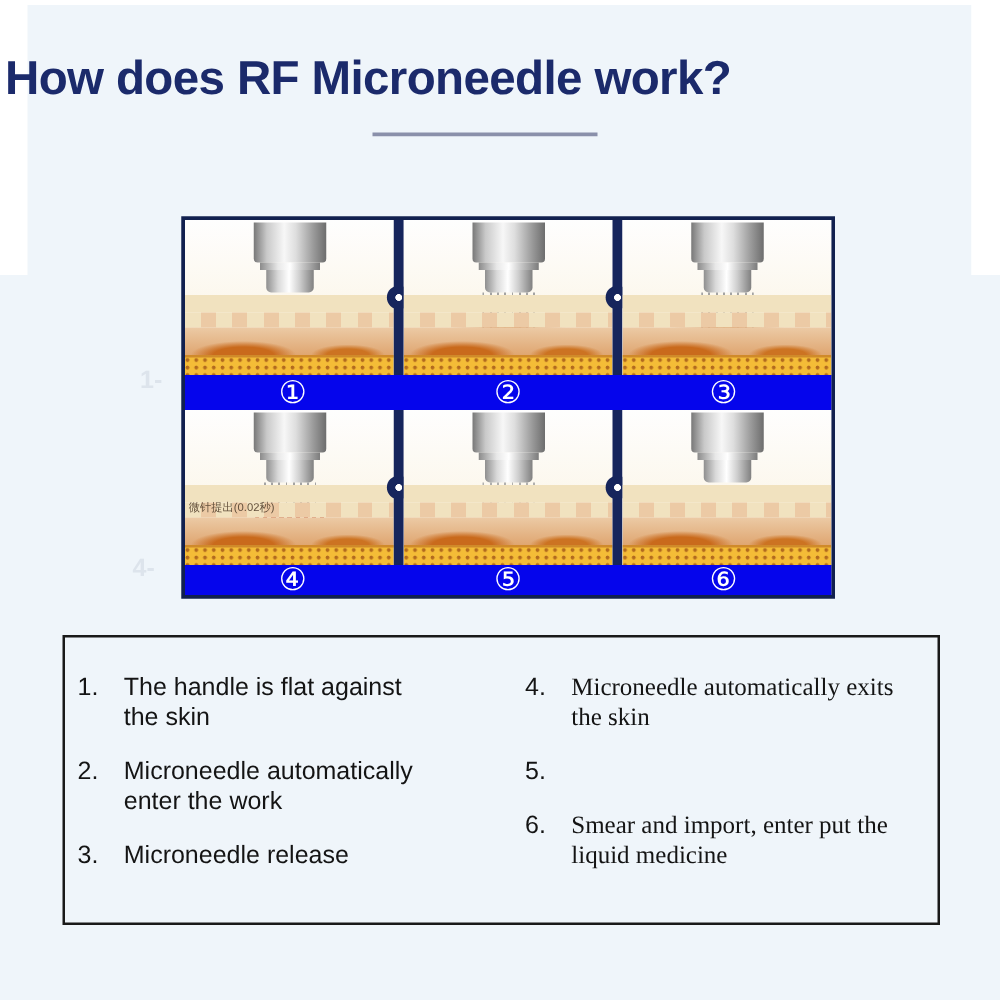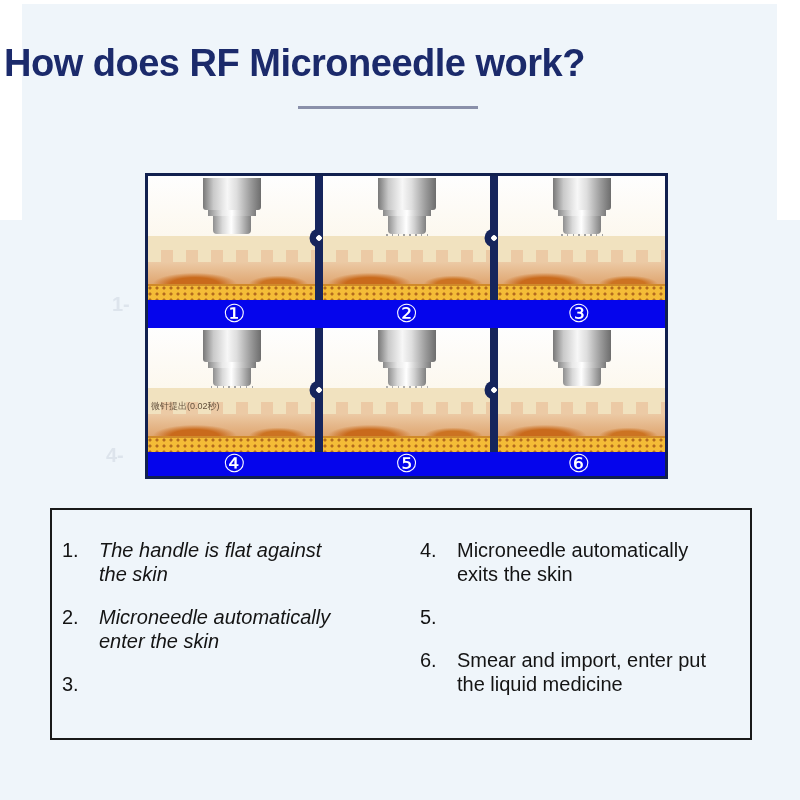--- a/index.html
+++ b/index.html
@@ -121,22 +121,22 @@
     position:absolute;left:50px;top:508px;width:702px;height:232px;
     box-sizing:border-box;border:2px solid #191919;
     display:flex;padding:28px 0 0 10px;
     color:#141414;
   }
   .col{display:flex;flex-direction:column;}
   .col-left{width:358px;flex:none;}
   .col-right{flex:1;}
   .step{display:flex;margin-bottom:19px;font-size:20px;line-height:24px;}
   .step .num{width:37px;flex:none;}
-  .col-left .step .txt{width:255px;font-style:italic;}
-  .col-right .step .txt{width:272px;}
+  .col-left .step .txt{width:255px;}
+  .col-right .step .txt{width:272px;font-family:Liberation Serif, serif;}
 </style>
 </head>
 <body>
 
 <div class="bg-top"></div>
 <div class="bg-bottom"></div>
 
 <h1 class="title">How does RF Microneedle work?</h1>
 <div class="title-underline"></div>
 
@@ -265,24 +265,25 @@
 </div>
 
 <div class="steps-box">
   <div class="col col-left">
     <div class="step">
       <span class="num">1.</span>
       <span class="txt">The handle is flat against the skin</span>
     </div>
     <div class="step">
       <span class="num">2.</span>
-      <span class="txt">Microneedle automatically enter the skin</span>
+      <span class="txt">Microneedle automatically enter the work</span>
     </div>
     <div class="step">
       <span class="num">3.</span>
+      <span class="txt">Microneedle release</span>
     </div>
   </div>
   <div class="col col-right">
     <div class="step">
       <span class="num">4.</span>
       <span class="txt">Microneedle automatically exits the skin</span>
     </div>
     <div class="step">
       <span class="num">5.</span>
     </div>

